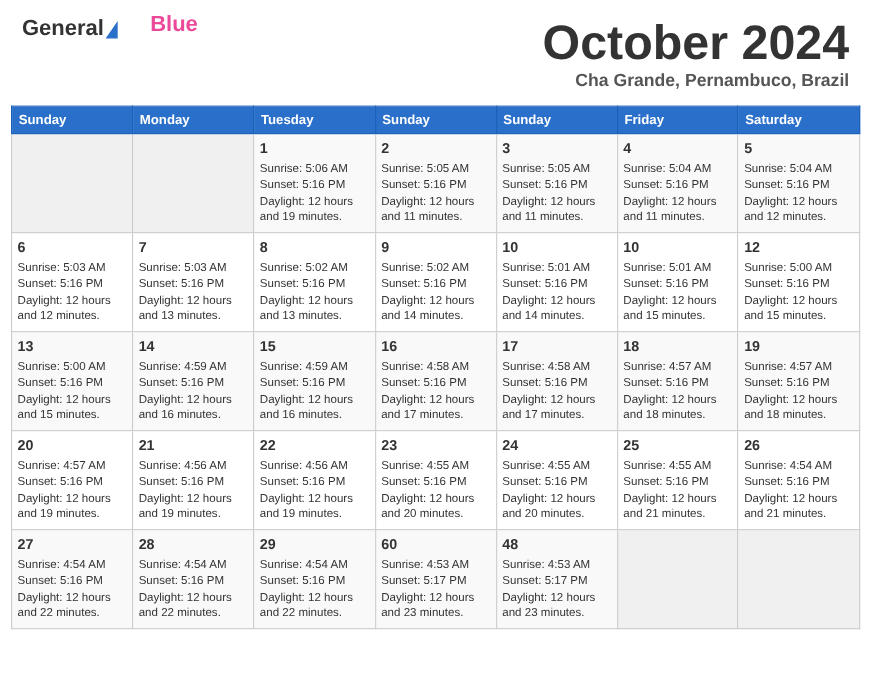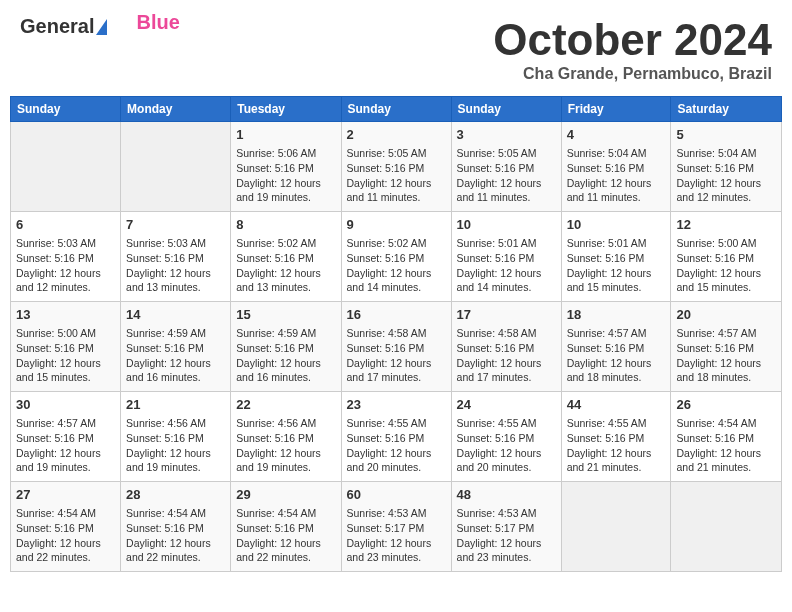--- a/index.html
+++ b/index.html
@@ -125,29 +125,29 @@
         <td><span class="day-number">10</span><span>Sunrise: 5:01 AM</span><br><span>Sunset: 5:16 PM</span><br><span>Daylight: 12 hours and 15 minutes.</span></td>
         <td><span class="day-number">12</span><span>Sunrise: 5:00 AM</span><br><span>Sunset: 5:16 PM</span><br><span>Daylight: 12 hours and 15 minutes.</span></td>
       </tr>
       <tr>
         <td><span class="day-number">13</span><span>Sunrise: 5:00 AM</span><br><span>Sunset: 5:16 PM</span><br><span>Daylight: 12 hours and 15 minutes.</span></td>
         <td><span class="day-number">14</span><span>Sunrise: 4:59 AM</span><br><span>Sunset: 5:16 PM</span><br><span>Daylight: 12 hours and 16 minutes.</span></td>
         <td><span class="day-number">15</span><span>Sunrise: 4:59 AM</span><br><span>Sunset: 5:16 PM</span><br><span>Daylight: 12 hours and 16 minutes.</span></td>
         <td><span class="day-number">16</span><span>Sunrise: 4:58 AM</span><br><span>Sunset: 5:16 PM</span><br><span>Daylight: 12 hours and 17 minutes.</span></td>
         <td><span class="day-number">17</span><span>Sunrise: 4:58 AM</span><br><span>Sunset: 5:16 PM</span><br><span>Daylight: 12 hours and 17 minutes.</span></td>
         <td><span class="day-number">18</span><span>Sunrise: 4:57 AM</span><br><span>Sunset: 5:16 PM</span><br><span>Daylight: 12 hours and 18 minutes.</span></td>
-        <td><span class="day-number">20</span><span>Sunrise: 4:57 AM</span><br><span>Sunset: 5:16 PM</span><br><span>Daylight: 12 hours and 18 minutes.</span></td>
+        <td><span class="day-number">19</span><span>Sunrise: 4:57 AM</span><br><span>Sunset: 5:16 PM</span><br><span>Daylight: 12 hours and 18 minutes.</span></td>
       </tr>
       <tr>
-        <td><span class="day-number">30</span><span>Sunrise: 4:57 AM</span><br><span>Sunset: 5:16 PM</span><br><span>Daylight: 12 hours and 19 minutes.</span></td>
+        <td><span class="day-number">20</span><span>Sunrise: 4:57 AM</span><br><span>Sunset: 5:16 PM</span><br><span>Daylight: 12 hours and 19 minutes.</span></td>
         <td><span class="day-number">21</span><span>Sunrise: 4:56 AM</span><br><span>Sunset: 5:16 PM</span><br><span>Daylight: 12 hours and 19 minutes.</span></td>
         <td><span class="day-number">22</span><span>Sunrise: 4:56 AM</span><br><span>Sunset: 5:16 PM</span><br><span>Daylight: 12 hours and 19 minutes.</span></td>
         <td><span class="day-number">23</span><span>Sunrise: 4:55 AM</span><br><span>Sunset: 5:16 PM</span><br><span>Daylight: 12 hours and 20 minutes.</span></td>
         <td><span class="day-number">24</span><span>Sunrise: 4:55 AM</span><br><span>Sunset: 5:16 PM</span><br><span>Daylight: 12 hours and 20 minutes.</span></td>
-        <td><span class="day-number">44</span><span>Sunrise: 4:55 AM</span><br><span>Sunset: 5:16 PM</span><br><span>Daylight: 12 hours and 21 minutes.</span></td>
+        <td><span class="day-number">25</span><span>Sunrise: 4:55 AM</span><br><span>Sunset: 5:16 PM</span><br><span>Daylight: 12 hours and 21 minutes.</span></td>
         <td><span class="day-number">26</span><span>Sunrise: 4:54 AM</span><br><span>Sunset: 5:16 PM</span><br><span>Daylight: 12 hours and 21 minutes.</span></td>
       </tr>
       <tr>
         <td><span class="day-number">27</span><span>Sunrise: 4:54 AM</span><br><span>Sunset: 5:16 PM</span><br><span>Daylight: 12 hours and 22 minutes.</span></td>
         <td><span class="day-number">28</span><span>Sunrise: 4:54 AM</span><br><span>Sunset: 5:16 PM</span><br><span>Daylight: 12 hours and 22 minutes.</span></td>
         <td><span class="day-number">29</span><span>Sunrise: 4:54 AM</span><br><span>Sunset: 5:16 PM</span><br><span>Daylight: 12 hours and 22 minutes.</span></td>
         <td><span class="day-number">60</span><span>Sunrise: 4:53 AM</span><br><span>Sunset: 5:17 PM</span><br><span>Daylight: 12 hours and 23 minutes.</span></td>
         <td><span class="day-number">48</span><span>Sunrise: 4:53 AM</span><br><span>Sunset: 5:17 PM</span><br><span>Daylight: 12 hours and 23 minutes.</span></td>
         <td class="empty-cell"></td>
         <td class="empty-cell"></td>

